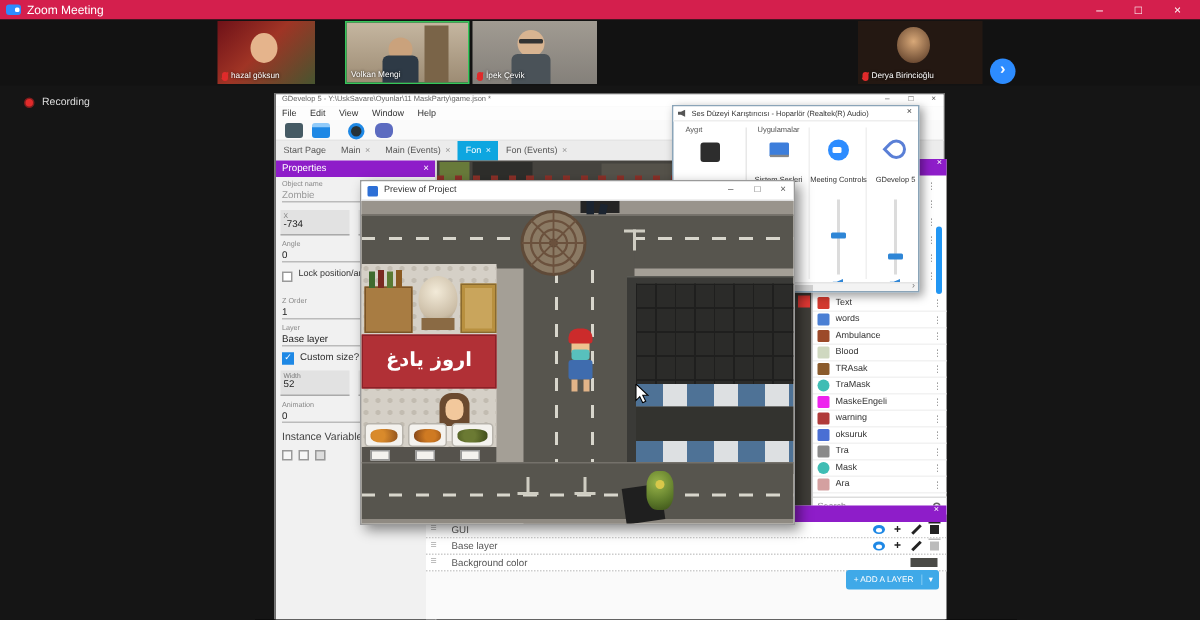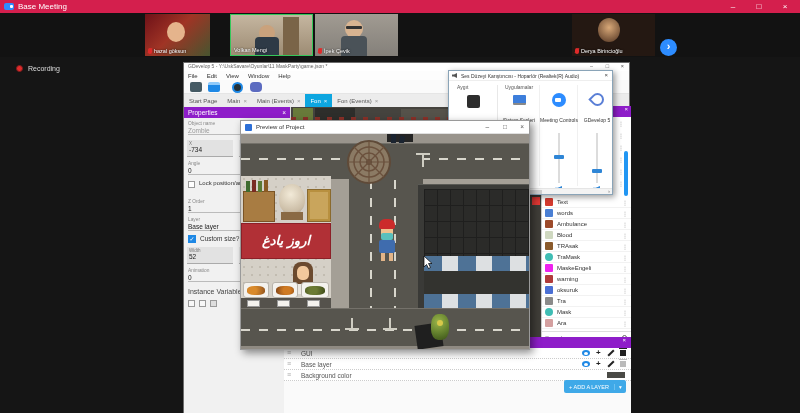--- a/index.html
+++ b/index.html
@@ -136,21 +136,21 @@
   .sprite { position:absolute; }
   .cursor { position:absolute; z-index:20; }
 </style>
 </head>
 <body>
 
 <div class="screen">
 
   <div class="ztitle">
     <span class="zcam"></span>
-    <span class="ztext">Base Meeting</span>
+    <span class="ztext">Zoom Meeting</span>
     <span class="zctl" style="right:56px;">–</span>
     <span class="zctl" style="right:30px;">□</span>
     <span class="zctl" style="right:4px;">×</span>
   </div>
 
   <div class="strip">
     <div class="tile" style="left:145px;width:65px;background:linear-gradient(135deg,#6e1118 0%,#a03425 45%,#47552f 100%);">
       <div class="face" style="left:22px;top:8px;width:18px;height:20px;background:#e5b48c;"></div>
       <div class="pname">
           <span class="mic"></span>
@@ -496,21 +496,21 @@
         <div class="cobble" style="left:0;top:42px;width:90px;height:132px;"></div>
         <div class="abs" style="left:2px;top:57px;width:32px;height:31px;background:#a87c42;border:1px solid #7a5426;"></div>
         <div class="abs" style="left:5px;top:47px;width:4px;height:11px;background:#3f6b2f;"></div>
         <div class="abs" style="left:11px;top:46px;width:4px;height:12px;background:#7a2a22;"></div>
         <div class="abs" style="left:17px;top:47px;width:4px;height:11px;background:#5a7a33;"></div>
         <div class="abs" style="left:23px;top:46px;width:4px;height:12px;background:#8a5a22;"></div>
         <div class="abs" style="left:38px;top:50px;width:26px;height:30px;background:radial-gradient(circle at 45% 35%, #f2ead8 0%, #cbbda6 70%, #9a8c74 100%);border-radius:50% 50% 45% 45%;"></div>
         <div class="abs" style="left:40px;top:78px;width:22px;height:8px;background:#8a6a44;"></div>
         <div class="abs" style="left:66px;top:55px;width:24px;height:33px;background:#c9a55c;border:1px solid #8a6a2e;box-shadow:inset 0 0 0 2px #b8903f;"></div>
 
-        <div class="banner" style="left:0;top:89px;width:90px;height:36px;font-size:13px;line-height:34px;font-style:italic;">اروز يادغ</div>
+        <div class="banner" style="left:0;top:89px;width:90px;height:36px;font-size:13px;line-height:34px;">اروز يادغ</div>
 
         <div class="abs" style="left:52px;top:128px;width:20px;height:24px;background:#6b4a2f;border-radius:8px 8px 4px 4px;"></div>
         <div class="abs" style="left:56px;top:132px;width:12px;height:14px;background:#f2c89c;border-radius:40%;"></div>
         <div class="abs" style="left:54px;top:150px;width:16px;height:10px;background:#ece8e2;"></div>
 
         <div class="abs" style="left:2px;top:148px;width:26px;height:16px;background:#f4f2ee;border:1px solid #b8b4ac;border-radius:3px;">
           <span class="abs" style="left:3px;top:3px;width:18px;height:9px;background:radial-gradient(circle at 30% 50%, #d98a2b 30%, #9a5a20 90%);border-radius:40%;"></span>
         </div>
         <div class="abs" style="left:31px;top:148px;width:26px;height:16px;background:#f4f2ee;border:1px solid #b8b4ac;border-radius:3px;">
           <span class="abs" style="left:3px;top:3px;width:18px;height:9px;background:radial-gradient(circle at 60% 50%, #cf7a22 30%, #8a4a18 90%);border-radius:40%;"></span>

